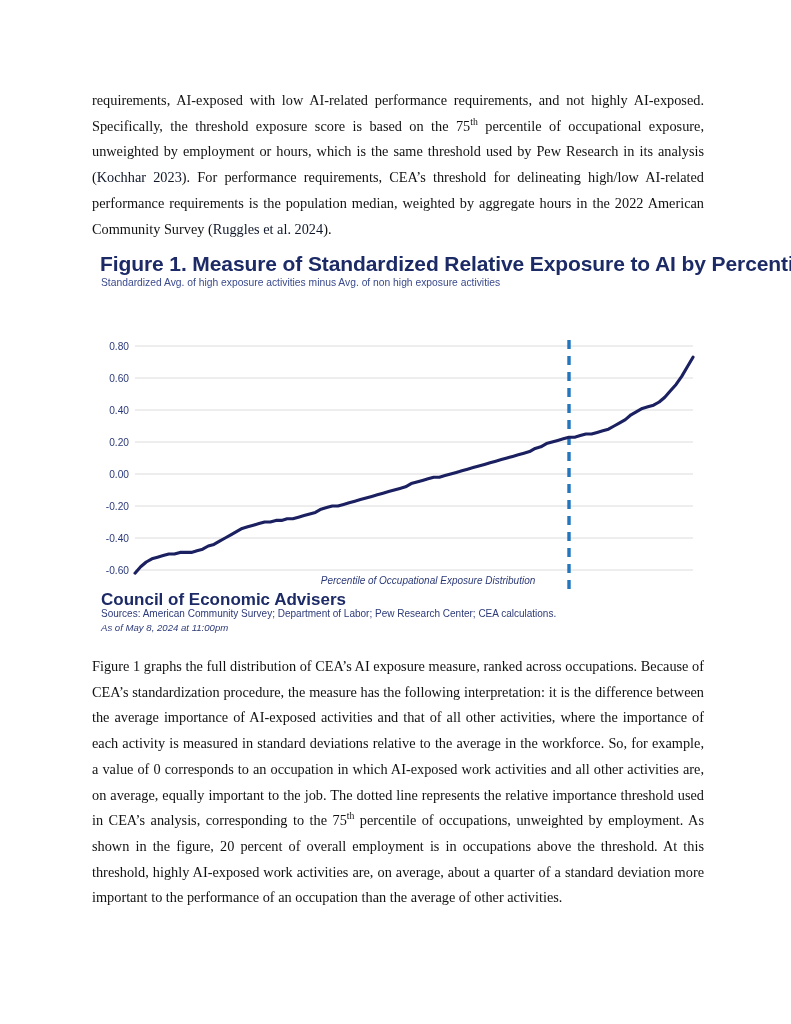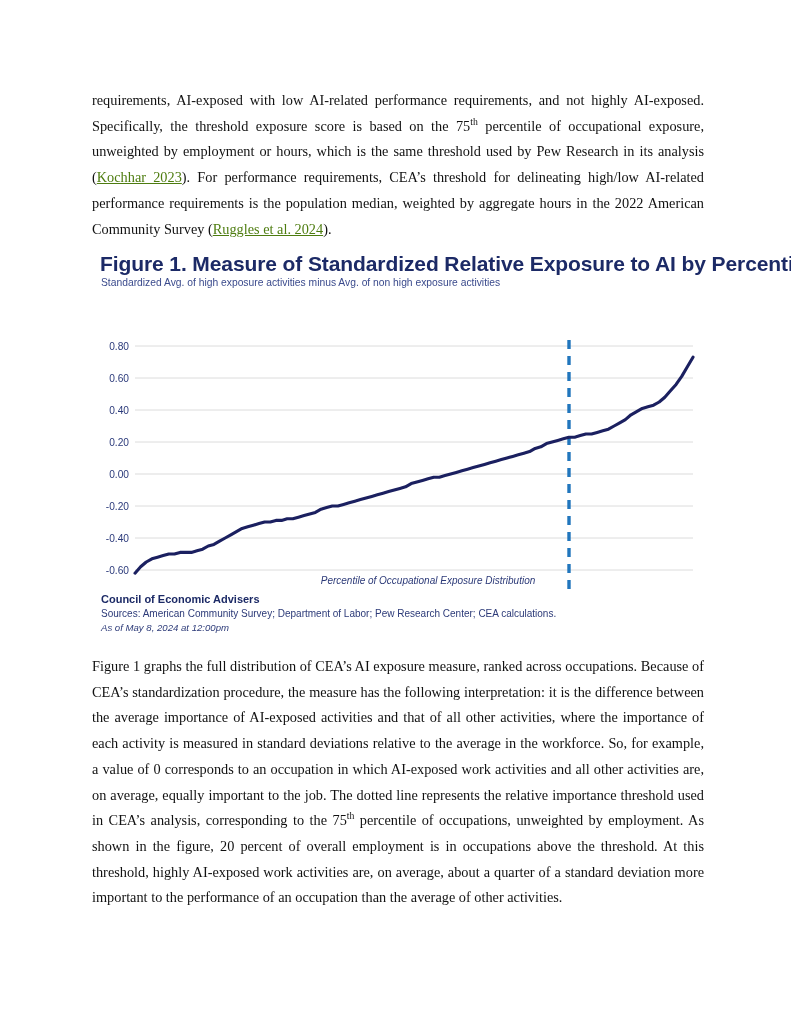--- a/index.html
+++ b/index.html
@@ -24,21 +24,21 @@
     left: 92px;
     width: 612px;
     font-family: "Liberation Serif", serif;
     font-size: 14.3px;
     line-height: 25.7px;
     text-align: justify;
     color: #111;
   }
   #para-top { top: 88px; }
   #para-bottom { top: 654px; font-family: Liberation Serif, serif; }
-  .lnk { color: #4d7c0f; text-decoration: underline; }
+  .lnk { color: #0f172a; }
   sup { font-size: 0.68em; vertical-align: super; line-height: 0; }
 
   
   .figure {
     position: absolute;
     left: 98px;
     top: 252px;
     width: 602px;
     height: 400px;
   }
@@ -66,21 +66,21 @@
   }
   .plot-svg { display: block; }
 
   .fig-footer {
     margin-top: 2px;
     margin-left: 3px;
   }
   .footer-org {
     font-family: "Liberation Sans", sans-serif;
     font-weight: bold;
-    font-size: 11px;
+    font-size: 17px;
     color: #1c2a66;
     line-height: 15px;
   }
   .footer-src {
     font-family: "Liberation Sans", sans-serif;
     font-size: 10px;
     color: #2c3a78;
     line-height: 13.5px;
   }
   .footer-asof {
@@ -164,19 +164,19 @@
             <line x1="471" x2="471" y1="50" y2="316" stroke="#2176bd" stroke-width="3.4" stroke-dasharray="9,7"></line>
           </g>
         <path id="series-path" fill="none" stroke="#1b2060" stroke-width="3.1" stroke-linejoin="round" stroke-linecap="round" d="M37.00 283.20 L42.64 276.80 L48.27 272.00 L53.91 268.80 L59.55 267.20 L65.18 265.60 L70.82 264.00 L76.45 264.00 L82.09 262.40 L87.73 262.40 L93.36 262.40 L99.00 260.80 L104.64 259.20 L110.27 256.00 L115.91 254.40 L121.55 251.20 L127.18 248.00 L132.82 244.80 L138.45 241.60 L144.09 238.40 L149.73 236.80 L155.36 235.20 L161.00 233.60 L166.64 232.00 L172.27 232.00 L177.91 230.40 L183.55 230.40 L189.18 228.80 L194.82 228.80 L200.45 227.20 L206.09 225.60 L211.73 224.00 L217.36 222.40 L223.00 219.20 L228.64 217.60 L234.27 216.00 L239.91 216.00 L245.55 214.40 L251.18 212.80 L256.82 211.20 L262.45 209.60 L268.09 208.00 L273.73 206.40 L279.36 204.80 L285.00 203.20 L290.64 201.60 L296.27 200.00 L301.91 198.40 L307.55 196.80 L313.18 193.60 L318.82 192.00 L324.45 190.40 L330.09 188.80 L335.73 187.20 L341.36 187.20 L347.00 185.60 L352.64 184.00 L358.27 182.40 L363.91 180.80 L369.55 179.20 L375.18 177.60 L380.82 176.00 L386.45 174.40 L392.09 172.80 L397.73 171.20 L403.36 169.60 L409.00 168.00 L414.64 166.40 L420.27 164.80 L425.91 163.20 L431.55 161.60 L437.18 158.40 L442.82 156.80 L448.45 153.60 L454.09 152.00 L459.73 150.40 L465.36 148.80 L471.00 147.20 L476.64 147.20 L482.27 145.60 L487.91 144.00 L493.55 144.00 L499.18 142.40 L504.82 140.80 L510.45 139.20 L516.09 136.00 L521.73 132.80 L527.36 129.60 L533.00 124.80 L538.64 121.60 L544.27 118.40 L549.91 116.80 L555.55 115.20 L561.18 112.00 L566.82 107.20 L572.45 100.80 L578.09 94.40 L583.73 86.40 L589.36 76.80 L595.00 67.20"></path>
         <text id="xaxis-label" class="axis-lbl-x" x="330" y="294" text-anchor="middle">Percentile of Occupational Exposure Distribution</text>
       </svg>
     </div>
 
     <div class="fig-footer">
       <div class="footer-org">Council of Economic Advisers</div>
       <div class="footer-src">Sources: American Community Survey; Department of Labor; Pew Research Center; CEA calculations.</div>
-      <div class="footer-asof">As of May 8, 2024 at 12:00pm</div>
+      <div class="footer-asof">As of May 8, 2024 at 11:00pm</div>
     </div>
   </div>
 
   <div class="body-text" id="para-bottom">Figure 1 graphs the full distribution of CEA’s AI exposure measure, ranked across occupations. Because of CEA’s standardization procedure, the measure has the following interpretation: it is the difference between the average importance of AI-exposed activities and that of all other activities, where the importance of each activity is measured in standard deviations relative to the average in the workforce. So, for example, a value of 0 corresponds to an occupation in which AI-exposed work activities and all other activities are, on average, equally important to the job. The dotted line represents the relative importance threshold used in CEA’s analysis, corresponding to the 75<sup>th</sup> percentile of occupations, unweighted by employment. As shown in the figure, 20 percent of overall employment is in occupations above the threshold. At this threshold, highly AI-exposed work activities are, on average, about a quarter of a standard deviation more important to the performance of an occupation than the average of other activities.</div>
 
 </div>
 
 </body></html>

